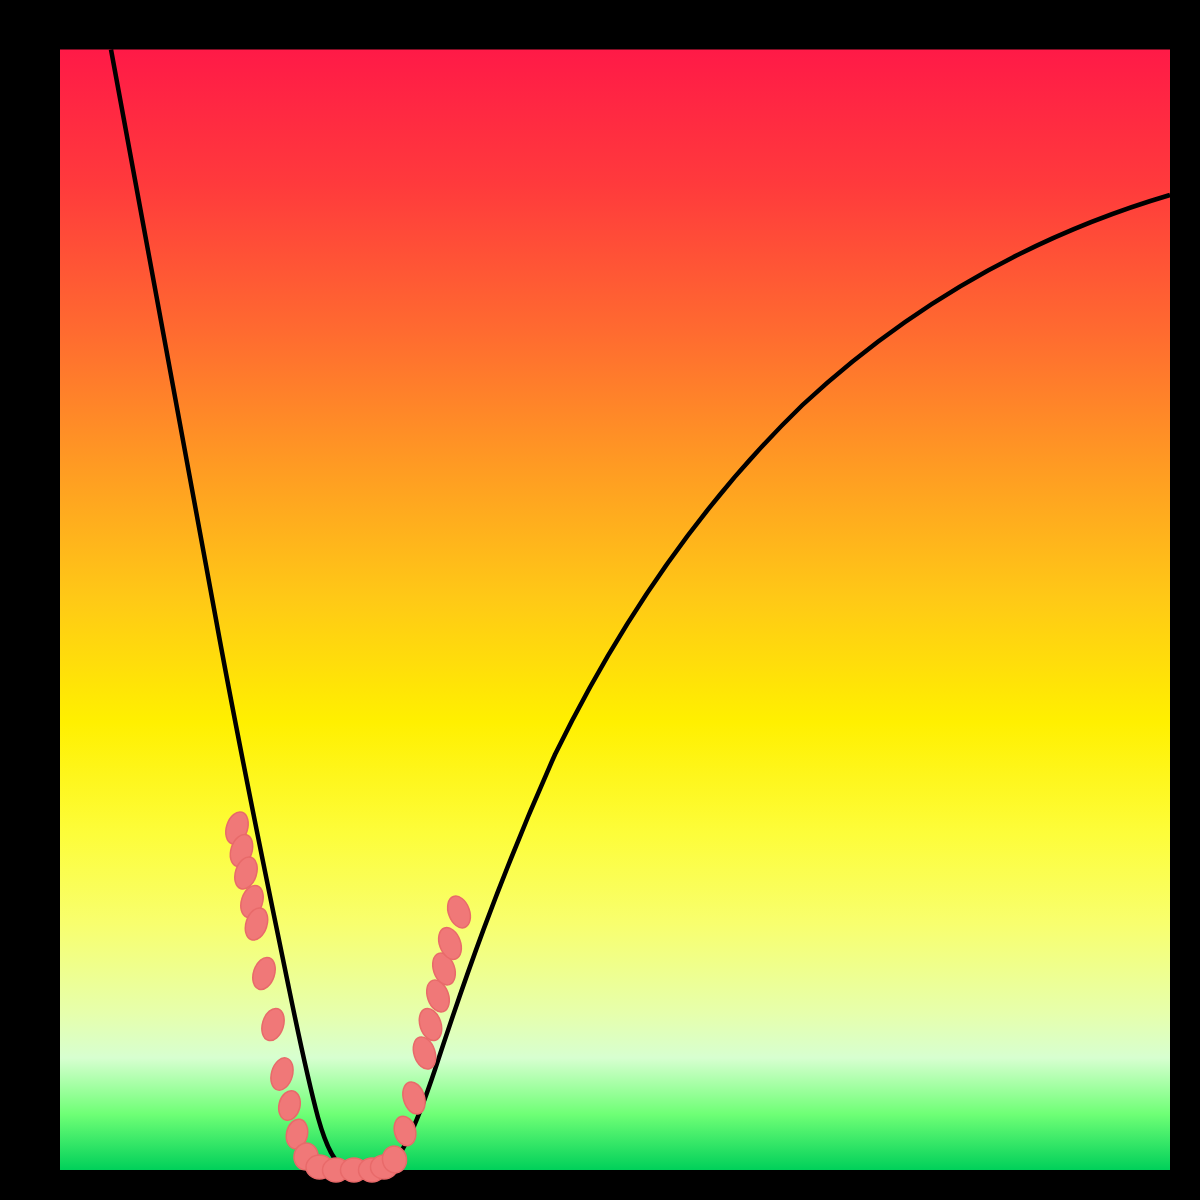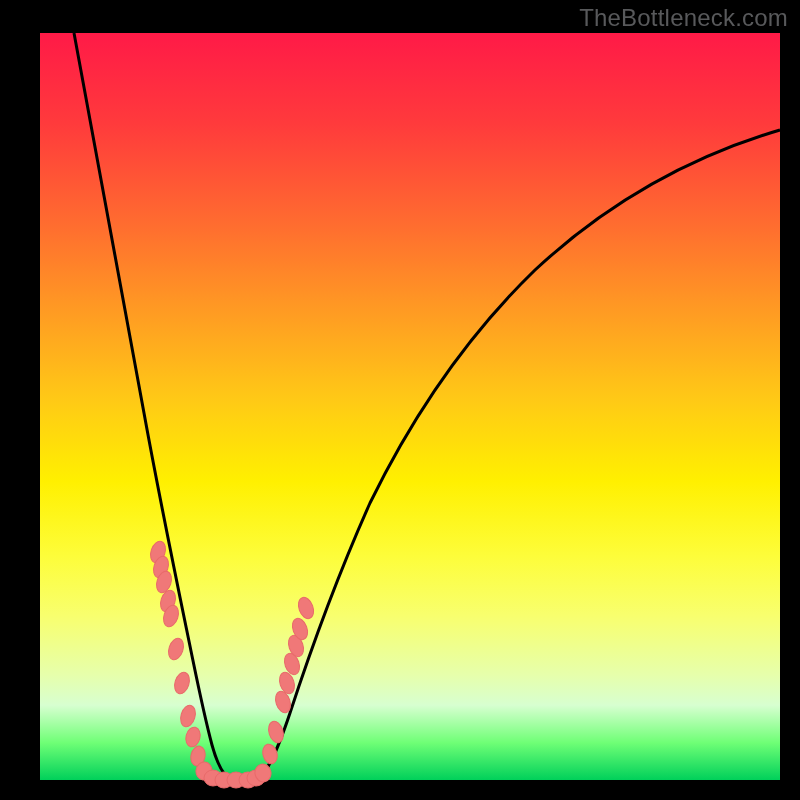--- a/index.html
+++ b/index.html
@@ -63,14 +63,13 @@
       <ellipse cx="236" cy="699" rx="7" ry="11" transform="rotate(-17 236 699)"></ellipse>
       <ellipse cx="243" cy="669" rx="7" ry="11" transform="rotate(-18 243 669)"></ellipse>
       <ellipse cx="247" cy="650" rx="7" ry="11" transform="rotate(-18 247 650)"></ellipse>
       <ellipse cx="252" cy="631" rx="7" ry="11" transform="rotate(-19 252 631)"></ellipse>
       <ellipse cx="256" cy="613" rx="7" ry="11" transform="rotate(-19 256 613)"></ellipse>
       <ellipse cx="260" cy="596" rx="7" ry="11" transform="rotate(-20 260 596)"></ellipse>
       <ellipse cx="266" cy="575" rx="7" ry="11" transform="rotate(-20 266 575)"></ellipse>
     </g>
   </svg>
 
-  <div class="watermark">TheBottleneck.com</div>
 </div>
 
 </body></html>

